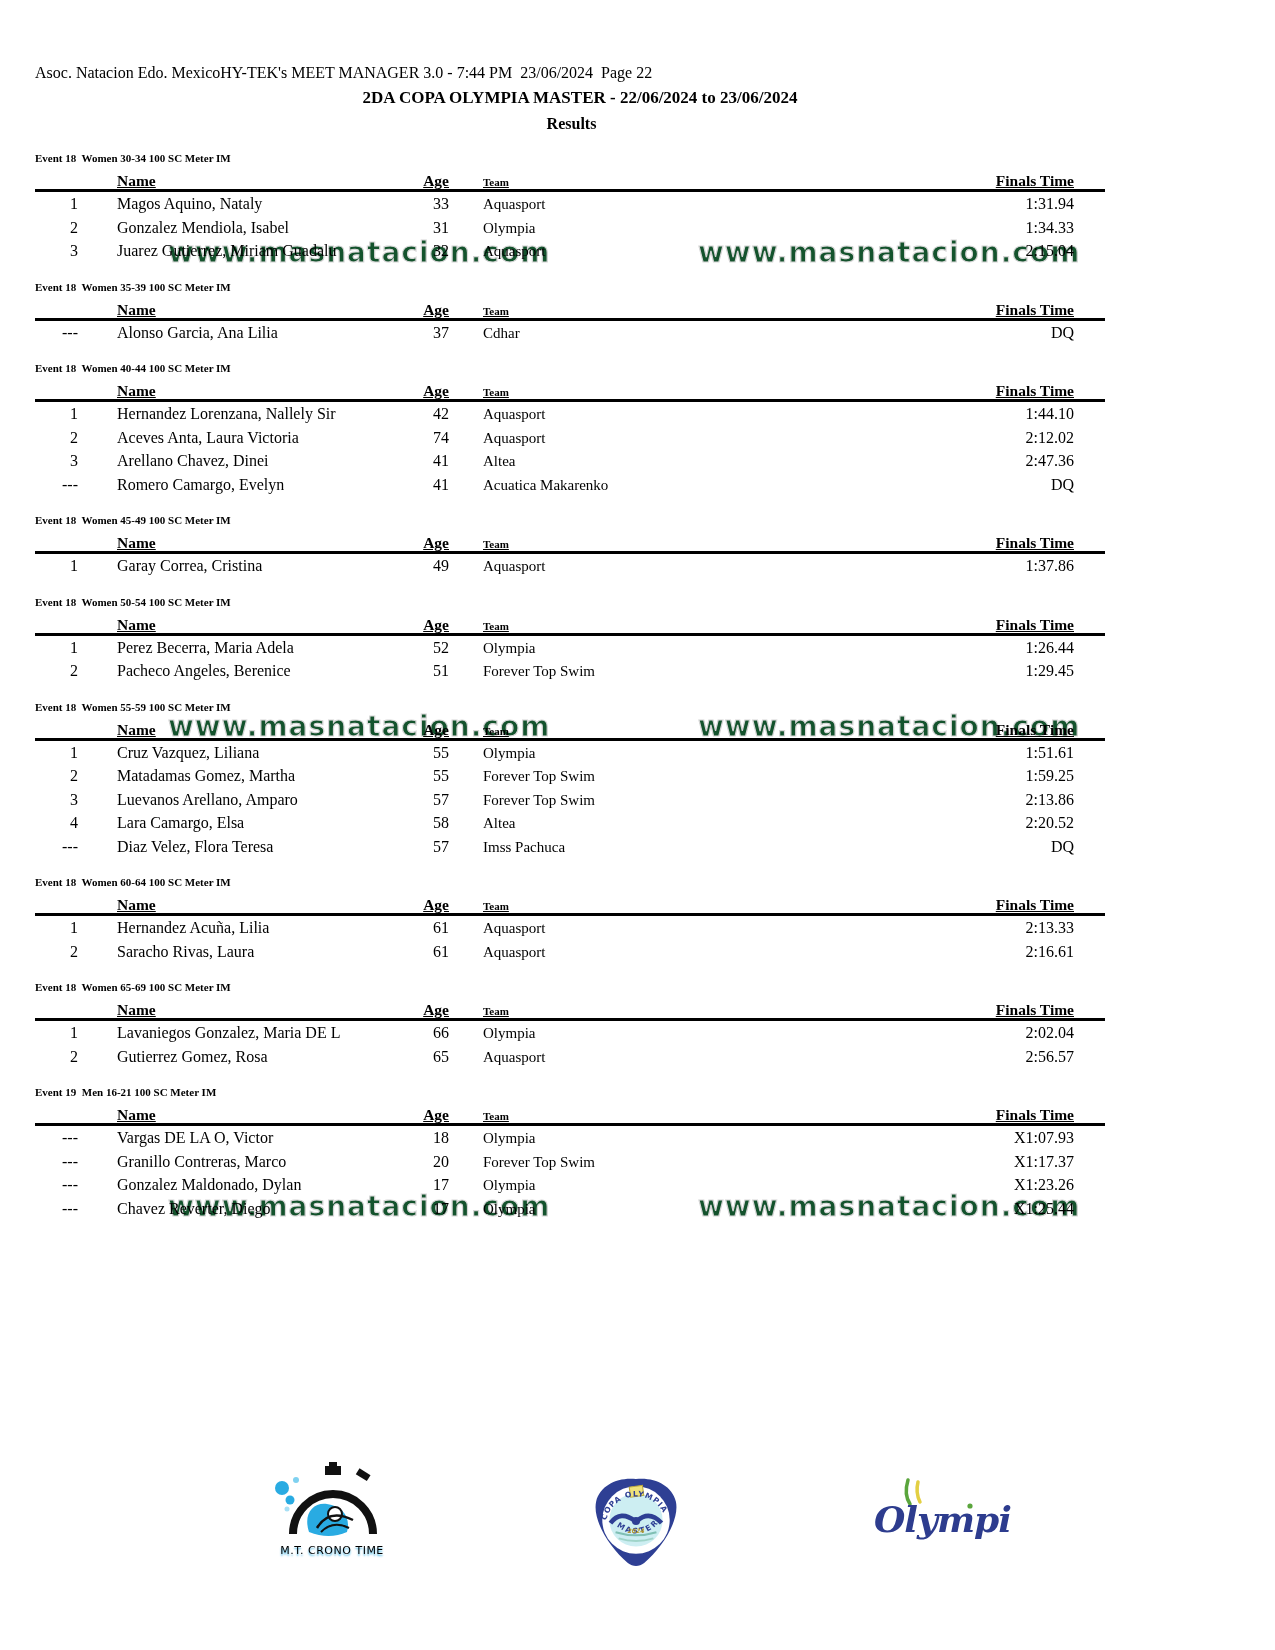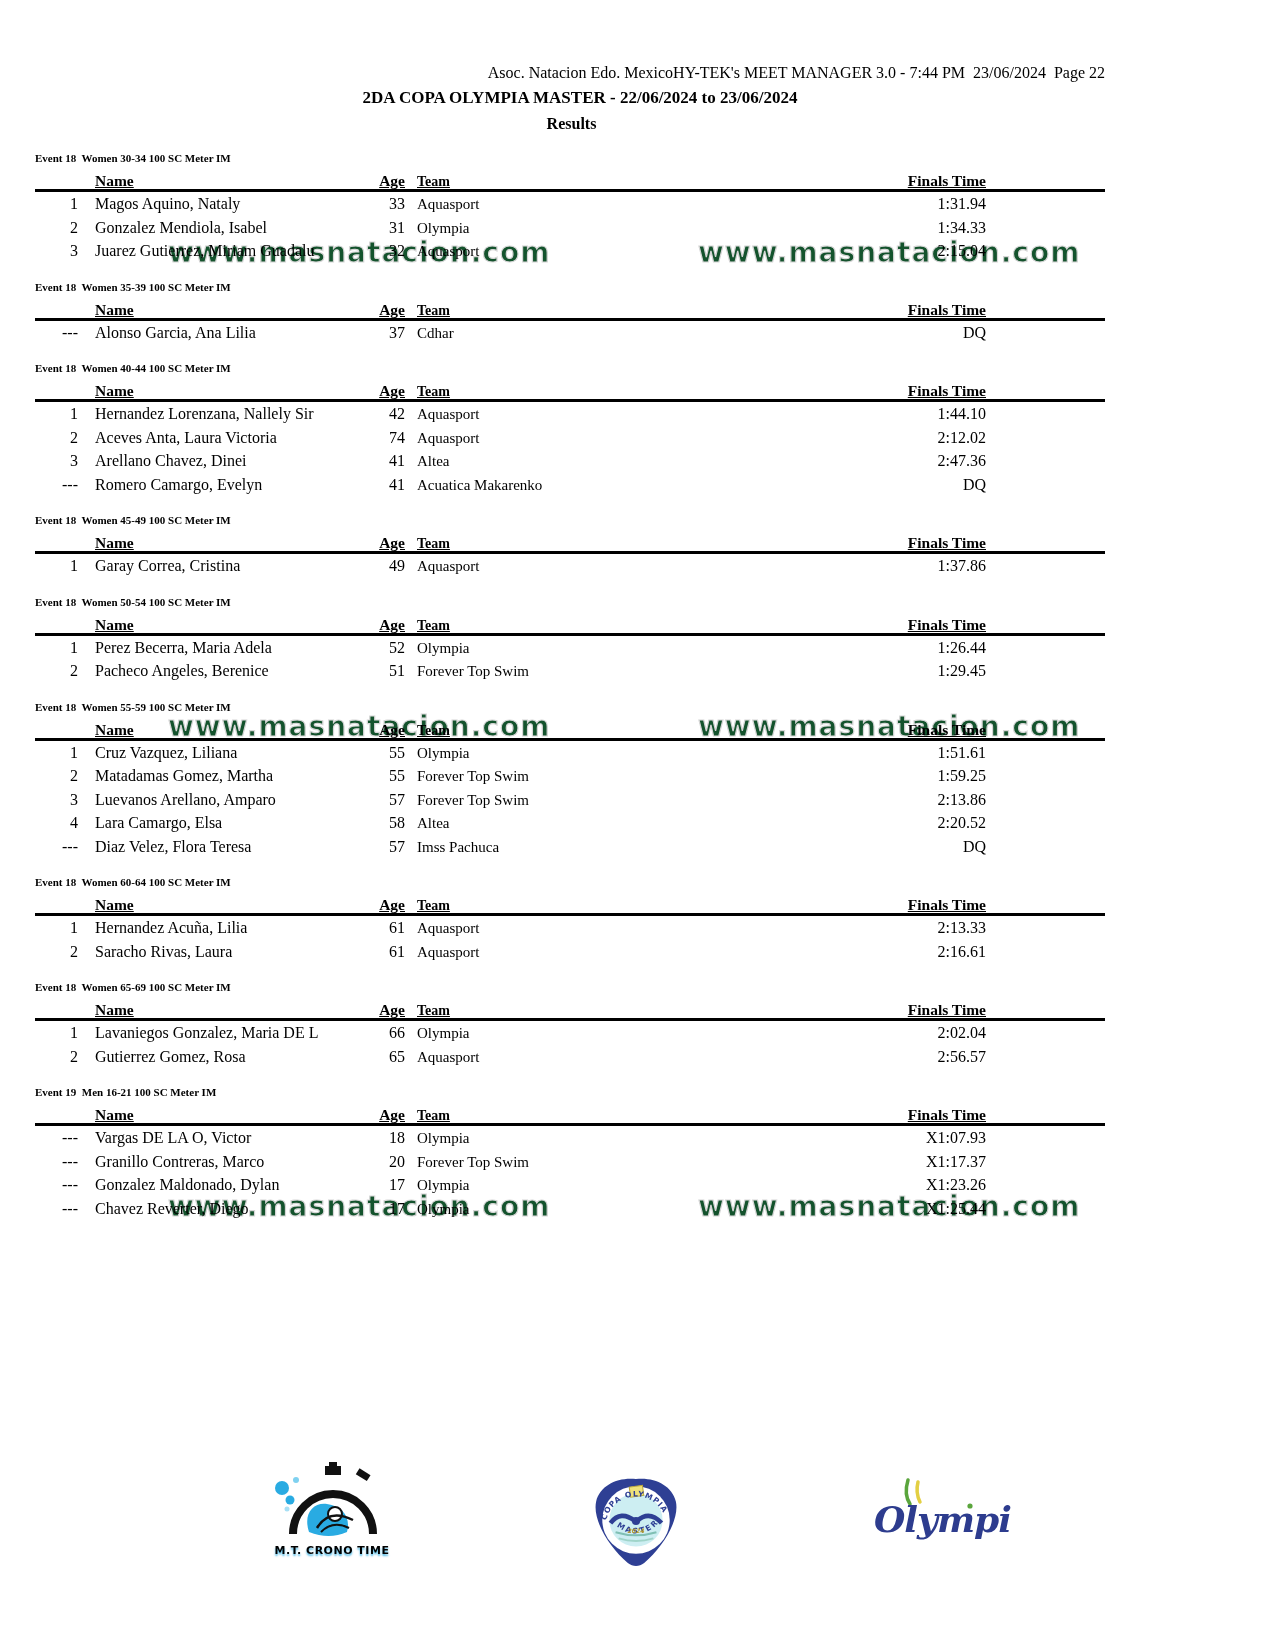--- a/index.html
+++ b/index.html
@@ -1,50 +1,50 @@
 <!DOCTYPE html>
 <html><head>
 <meta charset="utf-8">
 <style>
   html,body{margin:0;padding:0;background:#fff;}
   .page{position:relative;width:1275px;height:1650px;background:#fff;overflow:hidden;
         font-family:"Liberation Serif",serif;color:#000;}
   
   .page-header{position:absolute;top:64px;left:35px;width:1070px;display:flex;
-               justify-content:flex-end;font-size:16px;z-index:2;}
+               justify-content:flex-start;font-size:16px;z-index:2;}
   .sys-info{white-space:pre;}
   .meet-title{position:absolute;top:88px;left:0;width:1160px;text-align:center;
               font-size:17px;font-weight:bold;z-index:2;}
   .results-label{position:absolute;top:115px;left:0;width:1143px;text-align:center;
                  font-size:16px;font-weight:bold;z-index:2;}
   
   .wm{position:absolute;font-family:"DejaVu Sans",sans-serif;font-weight:bold;
       font-size:28px;letter-spacing:1px;color:#14532d;
       -webkit-text-stroke:1.2px #d6d6d6;z-index:1;user-select:none;}
   
   .content{position:absolute;top:146px;left:35px;width:1070px;z-index:2;}
   .event-title{font-size:11px;font-weight:bold;line-height:24px;margin:0 0 2px 0;
                white-space:pre;}
   section.event + section.event .event-title{margin-top:12px;}
-  .trow{display:flex;align-items:baseline;}
+  .trow{display:flex;align-items:baseline;gap:22px;}
   .thead{border-bottom:3px solid #000;height:17px;line-height:17px;
          font-size:15.5px;font-weight:bold;}
   .drow{height:23.5px;line-height:23.5px;font-size:16px;}
   .c-rank{width:43px;text-align:right;flex:none;}
   .c-name{width:265px;margin-left:17px;flex:none;white-space:nowrap;overflow:hidden;}
   .c-age{width:45px;text-align:right;flex:none;}
   .c-team{width:300px;margin-left:12px;flex:none;white-space:nowrap;overflow:hidden;
           font-size:15px;}
-  .thead .c-team{font-size:14px;}
+  .thead .c-team{font-size:11px;}
   .c-time{width:269px;text-align:right;flex:none;}
   .hl{text-decoration:underline;}
   
   .logo{position:absolute;z-index:2;}
   .crono{top:1462px;left:268px;width:128px;text-align:center;}
-  .crono-text{font-family:"DejaVu Sans",sans-serif;font-weight:bold;font-size:11px;
+  .crono-text{font-family:"DejaVu Sans",sans-serif;font-weight:normal;font-size:11px;
               letter-spacing:.5px;color:#000;margin-top:-2px;
               text-shadow:0 2px 2px rgba(41,171,226,.85);}
   .badge{top:1474px;left:590px;width:92px;height:94px;}
   .olympia{top:1474px;left:872px;width:140px;height:75px;}
 </style>
 </head>
 <body>
 
 <div class="page">
 

